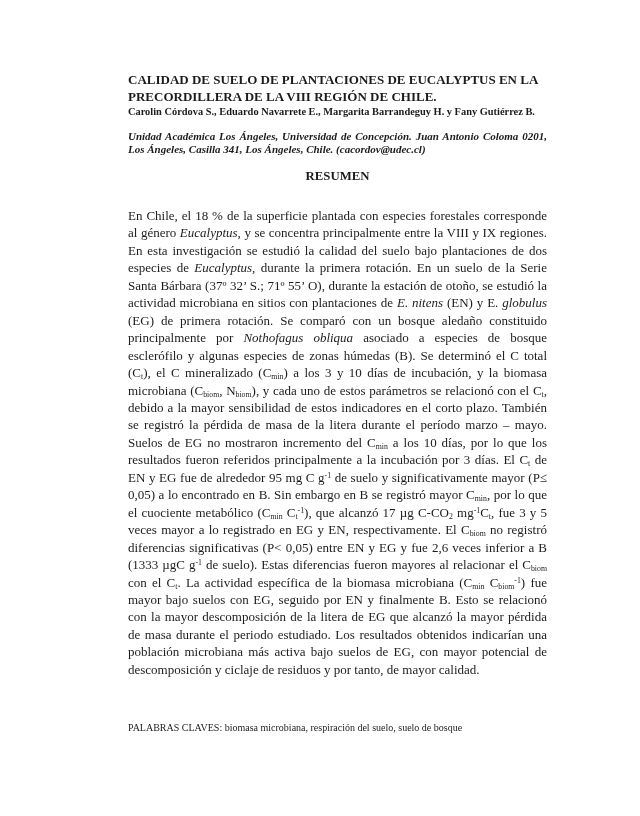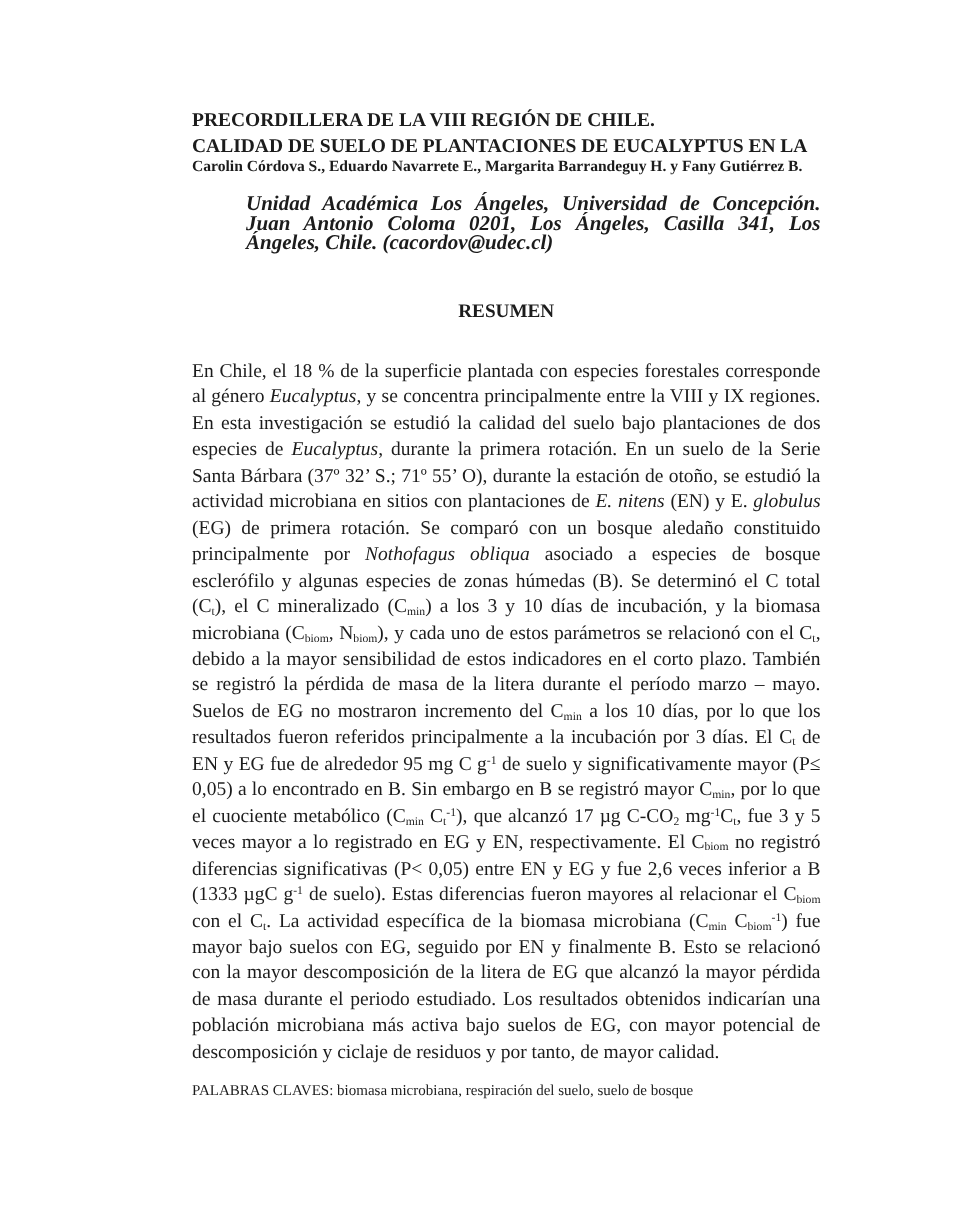--- a/index.html
+++ b/index.html
@@ -30,27 +30,26 @@
     margin-top: 0;
     font-weight: bold;
     font-size: 10.4px;
     line-height: 13px;
     white-space: nowrap;
   }
   .affiliation {
     margin-top: 12px;
     font-weight: bold;
     font-style: italic;
-    font-size: 14px;
+    font-size: 11px;
     line-height: 13px;
     text-align: justify;
-    margin-left: 36px;
   }
   .section-heading {
-    margin-top: 31px;
+    margin-top: 13px;
     text-align: center;
     font-weight: bold;
     font-size: 12.8px;
     line-height: 15px;
   }
   .abstract {
     margin-top: 23px;
     font-size: 13px;
     line-height: 17.45px;
     text-align: justify;
@@ -87,21 +86,21 @@
   .page-number {
     font-size: 13.5px;
     line-height: 19px;
   }
 </style>
 </head>
 <body>
 
 <div class="page">
   <div class="column">
+    <div class="title-line">CALIDAD DE SUELO DE PLANTACIONES DE EUCALYPTUS EN LA</div>
     <div class="title-line">PRECORDILLERA DE LA VIII REGIÓN DE CHILE.</div>
-    <div class="title-line">CALIDAD DE SUELO DE PLANTACIONES DE EUCALYPTUS EN LA</div>
     <div class="authors">Carolin Córdova S., Eduardo Navarrete E., Margarita Barrandeguy H. y Fany Gutiérrez B.</div>
     <div class="affiliation">Unidad Académica Los Ángeles, Universidad de Concepción. Juan Antonio Coloma 0201, Los Ángeles, Casilla 341, Los Ángeles, Chile. (cacordov@udec.cl)</div>
     <div class="section-heading">RESUMEN</div>
     <div class="abstract"><span>En Chile, el 18 % de la superficie plantada con especies forestales corresponde al género </span><i>Eucalyptus</i><span>, y se concentra principalmente entre la VIII y IX regiones. En esta investigación se estudió la calidad del suelo bajo plantaciones de dos especies de </span><i>Eucalyptus</i><span>, durante la primera rotación. En un suelo de la Serie Santa Bárbara (37º 32’ S.; 71º 55’ O), durante la estación de otoño, se estudió la actividad microbiana en sitios con plantaciones de </span><i>E. nitens</i><span> (EN) y E. </span><i>globulus</i><span> (EG) de primera rotación. Se comparó con un bosque aledaño constituido principalmente por </span><i>Nothofagus obliqua</i><span> asociado a especies de bosque esclerófilo y algunas especies de zonas húmedas (B). Se determinó el C total (C</span><sub>t</sub><span>), el C mineralizado (C</span><sub>min</sub><span>) a los 3 y 10 días de incubación, y la biomasa microbiana (C</span><sub>biom</sub><span>, N</span><sub>biom</sub><span>), y cada uno de estos parámetros se relacionó con el C</span><sub>t</sub><span>, debido a la mayor sensibilidad de estos indicadores en el corto plazo. También se registró la pérdida de masa de la litera durante el período marzo – mayo. Suelos de EG no mostraron incremento del C</span><sub>min</sub><span> a los 10 días, por lo que los resultados fueron referidos principalmente a la incubación por 3 días. El C</span><sub>t</sub><span> de EN y EG fue de alrededor 95 mg C g</span><sup>-1</sup><span> de suelo y significativamente mayor (P≤ 0,05) a lo encontrado en B. Sin embargo en B se registró mayor C</span><sub>min</sub><span>, por lo que el cuociente metabólico (C</span><sub>min</sub><span> C</span><sub>t</sub><sup>-1</sup><span>), que alcanzó 17 µg C-CO</span><sub>2</sub><span> mg</span><sup>-1</sup><span>C</span><sub>t</sub><span>, fue 3 y 5 veces mayor a lo registrado en EG y EN, respectivamente. El C</span><sub>biom</sub><span> no registró diferencias significativas (P&lt; 0,05) entre EN y EG y fue 2,6 veces inferior a B (1333 µgC g</span><sup>-1</sup><span> de suelo). Estas diferencias fueron mayores al relacionar el C</span><sub>biom</sub><span> con el C</span><sub>t</sub><span>. La actividad específica de la biomasa microbiana (C</span><sub>min</sub><span> C</span><sub>biom</sub><sup>-1</sup><span>) fue mayor bajo suelos con EG, seguido por EN y finalmente B. Esto se relacionó con la mayor descomposición de la litera de EG que alcanzó la mayor pérdida de masa durante el periodo estudiado. Los resultados obtenidos indicarían una población microbiana más activa bajo suelos de EG, con mayor potencial de descomposición y ciclaje de residuos y por tanto, de mayor calidad.</span></div>
   </div>
   <div class="keywords">PALABRAS CLAVES: biomasa microbiana, respiración del suelo, suelo de bosque</div>
 </div>
 
 </body></html>

